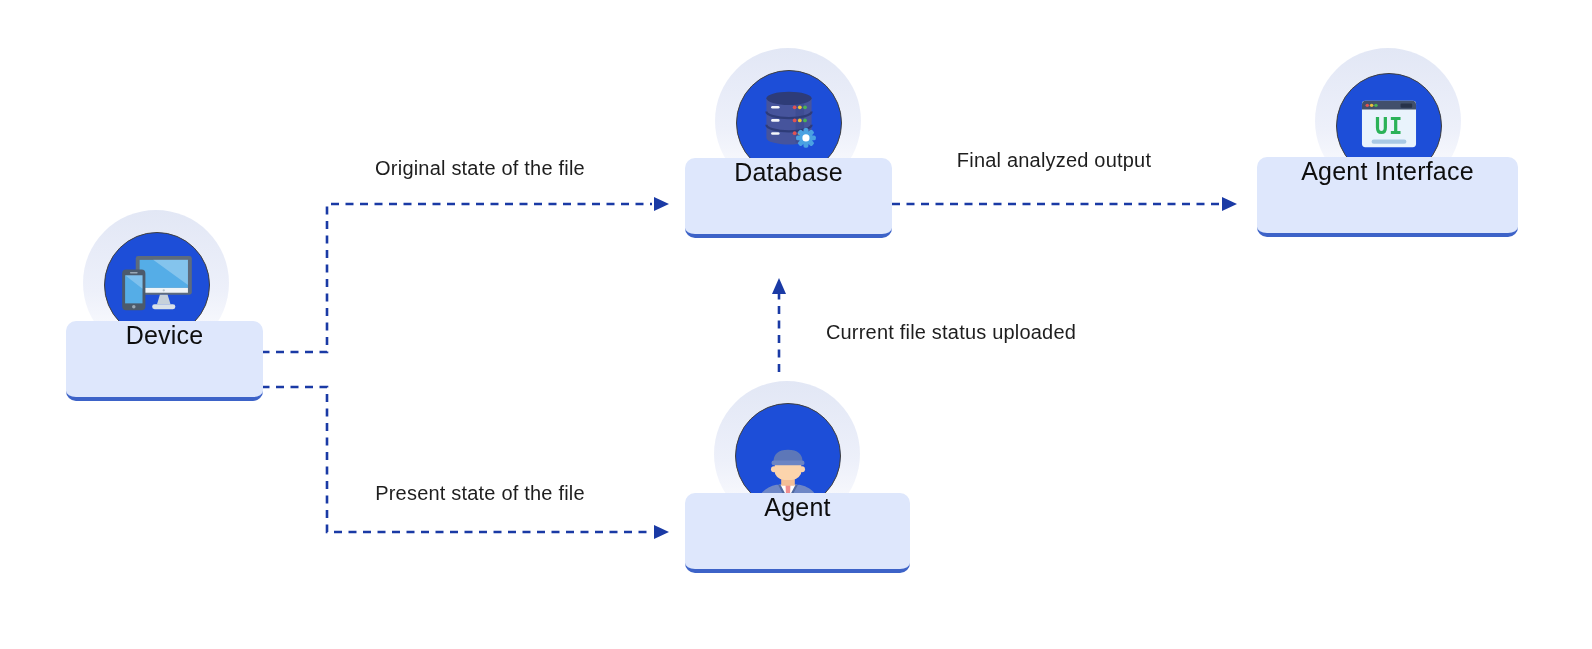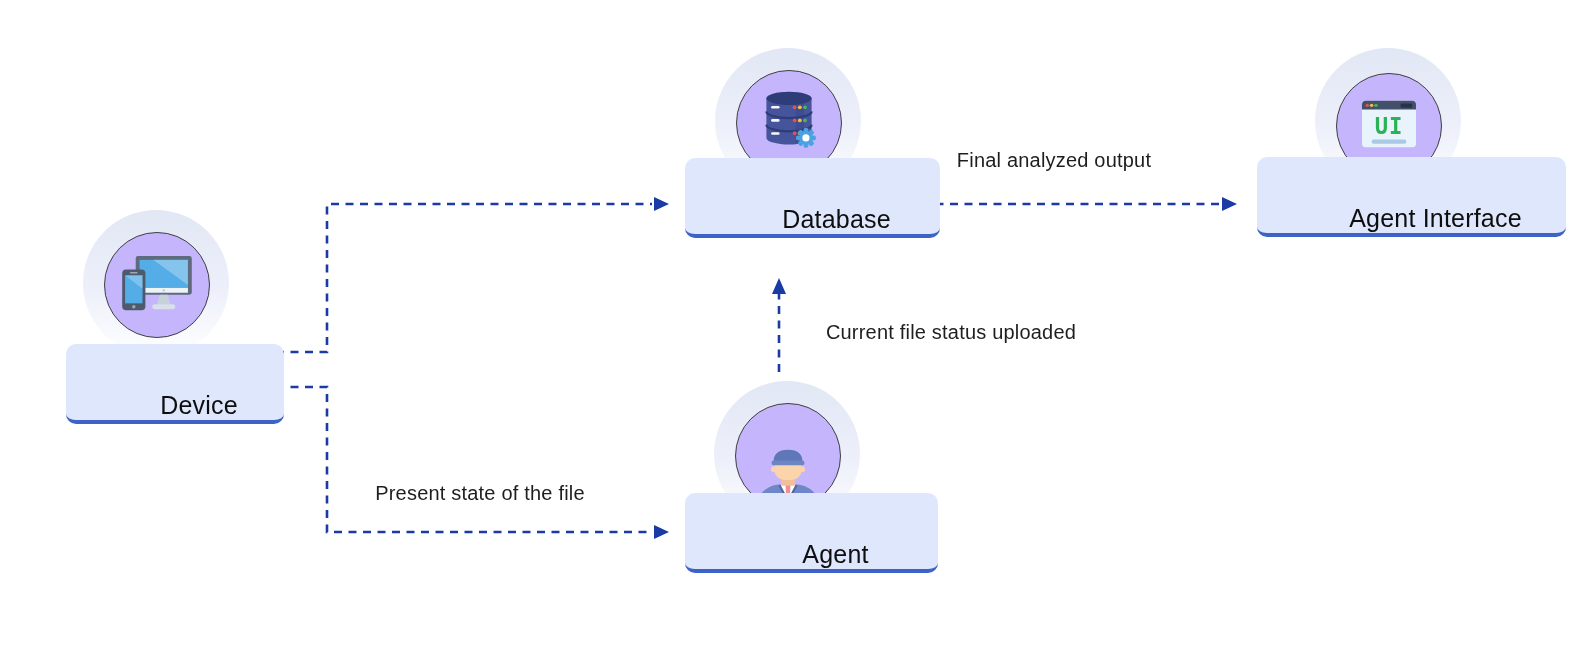--- a/index.html
+++ b/index.html
@@ -12,27 +12,27 @@
     position:absolute;transform:translate(-50%,-50%);z-index:2;
     font-size:20px;color:#1e1e1e;white-space:nowrap;letter-spacing:0.2px;
   }
   .node{position:absolute;z-index:3;}
   .halo{
     position:absolute;border-radius:50%;z-index:0;
     background:linear-gradient(180deg,#e2e7f5 0%,#edf0fa 55%,rgba(255,255,255,0) 100%);
   }
   .icon-circle{
     position:absolute;width:104px;height:104px;border-radius:50%;
-    background:#c4b5fd;border:1.4px solid #3f3f3f;z-index:1;overflow:hidden;
+    background:#1d4ed8;border:1.4px solid #3f3f3f;z-index:1;overflow:hidden;
   }
   .icon-circle svg{position:absolute;left:50%;transform:translateX(-50%);}
   .node-box{
     position:absolute;background:#dee7fc;border-radius:10px;
     border-bottom:4px solid #3d63c8;z-index:2;
-    display:flex;align-items:flex-end;justify-content:center;padding-left:48px;
+    display:flex;align-items:flex-start;justify-content:center;
   }
   .node-label{
     font-size:25px;font-weight:500;color:#0e0e0e;letter-spacing:0.2px;white-space:nowrap;
   }
 </style>
 </head>
 <body>
 
 <div class="canvas">
 
@@ -44,20 +44,21 @@
       <path d="M892,204 L1221,204"></path>
     </g>
     <g fill="#1a3aa5">
       <polygon points="654,197 654,211 669,204"></polygon>
       <polygon points="654,525 654,539 669,532"></polygon>
       <polygon points="772,294 786,294 779,278"></polygon>
       <polygon points="1222,197 1222,211 1237,204"></polygon>
     </g>
   </svg>
 
+  <div class="edge-label" style="left:480px;top:168px">Original state of the file</div>
   <div class="edge-label" style="left:480px;top:493px">Present state of the file</div>
   <div class="edge-label" style="left:951px;top:332px">Current file status uploaded</div>
   <div class="edge-label" style="left:1054px;top:160px">Final analyzed output</div>
 
   <div class="node">
     <div class="halo" style="left:83px;top:210px;width:146px;height:146px"></div>
     <div class="icon-circle" style="left:104px;top:232px">
       <svg width="74" height="58" viewBox="0 0 76 60" style="top:23px">
         <rect x="16" y="0" width="58" height="40" rx="2.5" fill="#5d6b7c"></rect>
         <rect x="20" y="4" width="50" height="29" fill="#55ade7"></rect>
@@ -66,21 +67,21 @@
         <circle cx="45" cy="35.5" r="1.2" fill="#b7c3cc"></circle>
         <polygon points="41,40 49,40 52,50 38,50" fill="#c6d1da"></polygon>
         <rect x="33" y="50" width="24" height="5" rx="2.5" fill="#d9e1e8"></rect>
         <rect x="2" y="14" width="24" height="42" rx="4" fill="#4c5a6b"></rect>
         <rect x="5" y="20" width="18" height="29" fill="#55ade7"></rect>
         <polygon points="5,20 23,20 23,34" fill="#ffffff" opacity="0.25"></polygon>
         <rect x="10" y="16.5" width="8" height="1.6" rx="0.8" fill="#9aa7b4"></rect>
         <circle cx="14" cy="52.5" r="1.8" fill="#9aa7b4"></circle>
       </svg>
     </div>
-    <div class="node-box" style="left:66px;top:344px;width:170px;height:76px">
+    <div class="node-box" style="left:66px;top:321px;width:197px;height:76px">
       <span class="node-label">Device</span>
     </div>
   </div>
 
   <div class="node">
     <div class="halo" style="left:715px;top:48px;width:146px;height:146px"></div>
     <div class="icon-circle" style="left:736px;top:70px">
       <svg width="64" height="62" viewBox="0 0 68 64" style="top:18px">
         <path d="M10,9 v42 a24,7 0 0 0 48,0 v-42 z" fill="#46549c"></path>
         <rect x="41" y="9" width="9" height="47" fill="#39478c" opacity="0.55"></rect>
@@ -123,21 +124,21 @@
         <path d="M27,39 L34,52" stroke="#51699f" stroke-width="2.2"></path>
         <path d="M45,39 L38,52" stroke="#51699f" stroke-width="2.2"></path>
         <rect x="29" y="27" width="14" height="13" fill="#f3bf96"></rect>
         <circle cx="21.5" cy="23" r="3" fill="#fcd4ac"></circle>
         <circle cx="50.5" cy="23" r="3" fill="#fcd4ac"></circle>
         <rect x="22" y="12" width="28" height="22" rx="10" fill="#fcd4ac"></rect>
         <path d="M21,16 Q21,3 36,3 Q51,3 51,16 Z" fill="#5d77b8"></path>
         <rect x="19" y="14" width="34" height="5" rx="2.5" fill="#6c85c4"></rect>
       </svg>
     </div>
-    <div class="node-box" style="left:685px;top:493px;width:205px;height:76px">
+    <div class="node-box" style="left:685px;top:493px;width:225px;height:76px">
       <span class="node-label">Agent</span>
     </div>
   </div>
 
   <div class="node">
     <div class="halo" style="left:1315px;top:48px;width:146px;height:146px"></div>
     <div class="icon-circle" style="left:1336px;top:73px">
       <svg width="56" height="50" viewBox="0 0 58 50" style="top:25px">
         <rect x="1" y="1" width="56" height="48" rx="3.5" fill="#e9f3fc"></rect>
         <path d="M1,10 V5 a4,4 0 0 1 4,-4 H53 a4,4 0 0 1 4,4 V10 Z" fill="#42506b"></path>

